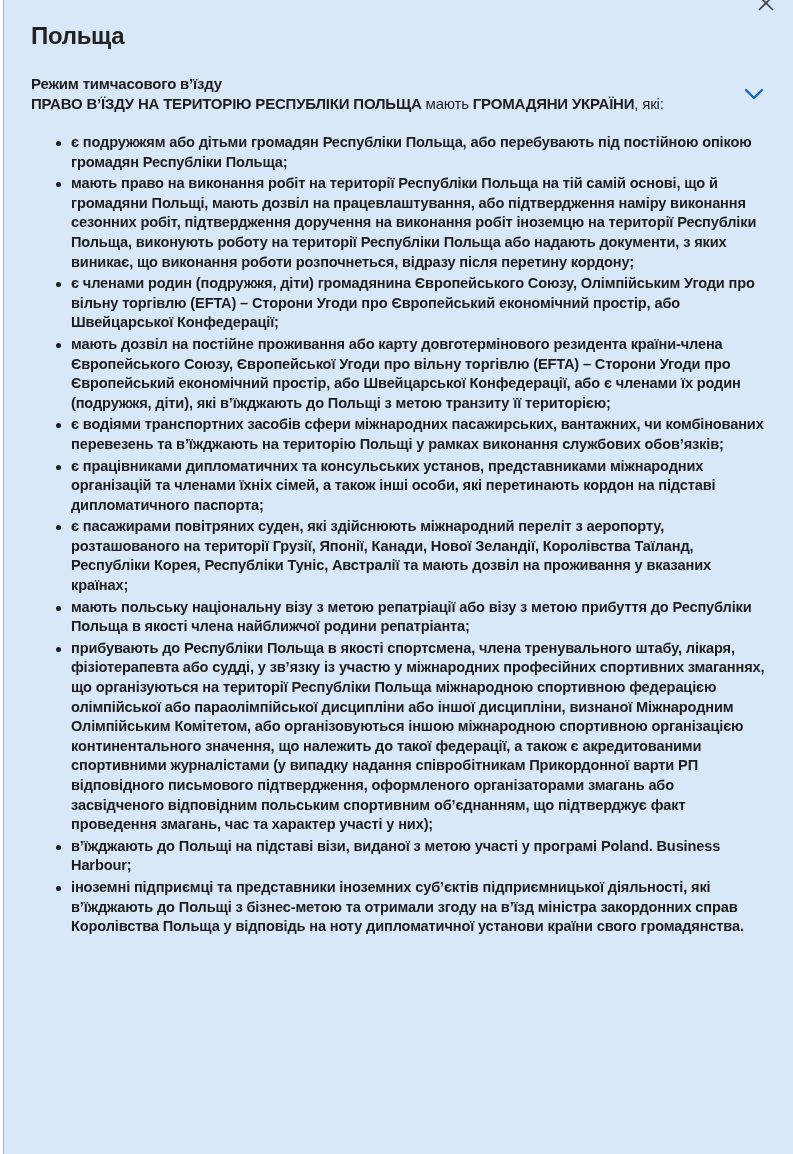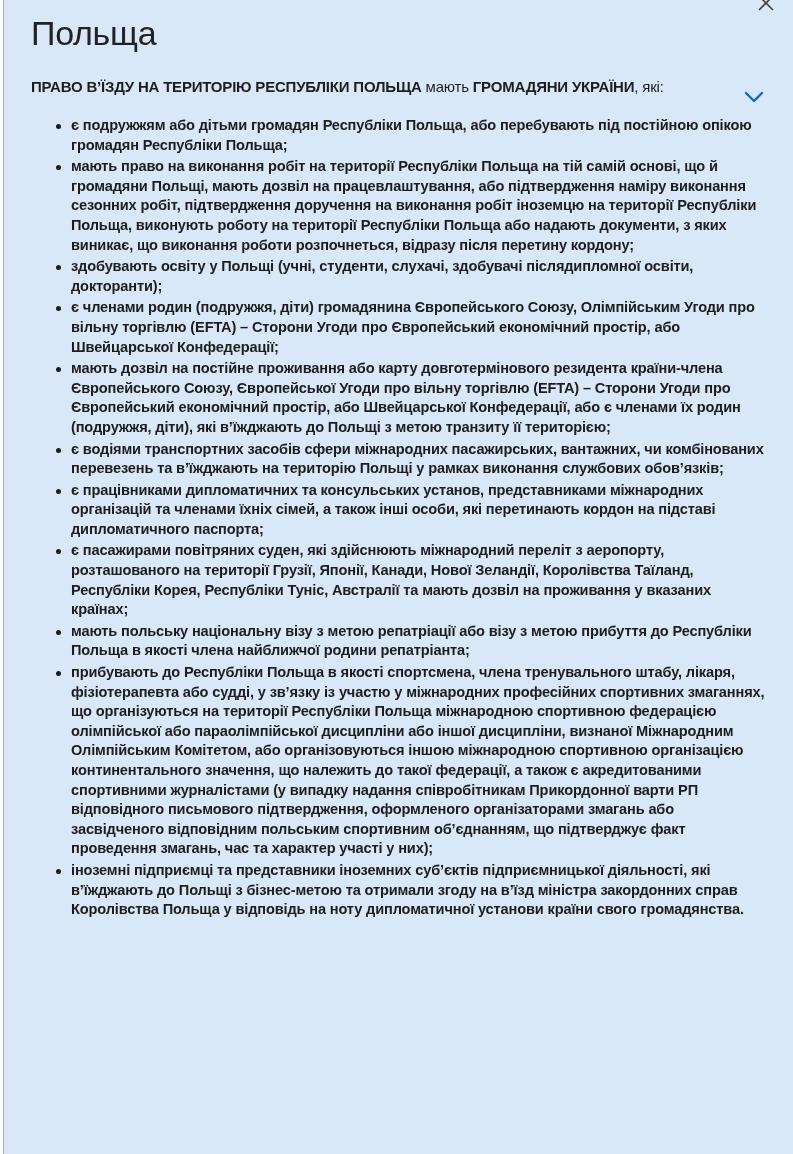--- a/index.html
+++ b/index.html
@@ -24,25 +24,25 @@
     height: 24px;
     background: transparent;
     border: none;
     cursor: pointer;
     display: flex;
     align-items: flex-start;
     justify-content: center;
     color: #3f3f3f;
   }
   .page-title {
-    font-size: 34px;
-    font-weight: 400;
+    font-size: 24px;
+    font-weight: 700;
     letter-spacing: -0.3px;
     color: #222222;
-    margin-top: 4px;
+    margin-top: 12px;
   }
   .intro {
     margin-top: 24px;
     font-size: 15px;
     line-height: 20px;
     letter-spacing: -0.2px;
     position: relative;
     padding-right: 52px;
   }
   .intro .b { font-weight: 700; }
@@ -96,38 +96,41 @@
         <line x1="3" y1="0" x2="17" y2="14" stroke="currentColor" stroke-width="1.6"></line>
         <line x1="17" y1="0" x2="3" y2="14" stroke="currentColor" stroke-width="1.6"></line>
       </svg>
     </span>
   </button>
 
   <h1 class="page-title">Польща</h1>
 
   <div class="intro">
     <div>
+      <span class="b">Режим тимчасового в’їзду</span>
+    </div>
+    <div>
       <span class="b">ПРАВО В’ЇЗДУ НА ТЕРИТОРІЮ РЕСПУБЛІКИ ПОЛЬЩА</span><span> мають </span><span class="b">ГРОМАДЯНИ УКРАЇНИ</span><span>, які:</span>
     </div>
     <button class="chevron-btn" aria-label="collapse">
       <span style="display:inline-flex;">
         <svg width="20" height="12" viewBox="0 0 20 12">
           <polyline points="2,2 10,10 18,2" fill="none" stroke="currentColor" stroke-width="2.4" stroke-linecap="round" stroke-linejoin="round"></polyline>
         </svg>
       </span>
     </button>
   </div>
 
   <ul class="entry-list">
       <li>є подружжям або дітьми громадян Республіки Польща, або перебувають під постійною опікою громадян Республіки Польща;</li>
       <li>мають право на виконання робіт на території Республіки Польща на тій самій основі, що й громадяни Польщі, мають дозвіл на працевлаштування, або підтвердження наміру виконання сезонних робіт, підтвердження доручення на виконання робіт іноземцю на території Республіки Польща, виконують роботу на території Республіки Польща або надають документи, з яких виникає, що виконання роботи розпочнеться, відразу після перетину кордону;</li>
-      <li>здобувають освіту у Польщі (учні, студенти, слухачі, здобувачі післядипломної освіти, докторанти);</li>
       <li>є членами родин (подружжя, діти) громадянина Європейського Союзу, Олімпійським Угоди про вільну торгівлю (EFTA) – Сторони Угоди про Європейський економічний простір, або Швейцарської Конфедерації;</li>
       <li>мають дозвіл на постійне проживання або карту довготермінового резидента країни-члена Європейського Союзу, Європейської Угоди про вільну торгівлю (EFTA) – Сторони Угоди про Європейський економічний простір, або Швейцарської Конфедерації, або є членами їх родин (подружжя, діти), які в’їжджають до Польщі з метою транзиту її територією;</li>
       <li>є водіями транспортних засобів сфери міжнародних пасажирських, вантажних, чи комбінованих перевезень та в’їжджають на територію Польщі у рамках виконання службових обов’язків;</li>
       <li>є працівниками дипломатичних та консульських установ, представниками міжнародних організацій та членами їхніх сімей, а також інші особи, які перетинають кордон на підставі дипломатичного паспорта;</li>
       <li>є пасажирами повітряних суден, які здійснюють міжнародний переліт з аеропорту, розташованого на території Грузії, Японії, Канади, Нової Зеландії, Королівства Таїланд, Республіки Корея, Республіки Туніс,  Австралії та мають дозвіл на проживання у вказаних країнах;</li>
       <li>мають польську національну візу з метою репатріації або візу з метою прибуття до Республіки Польща в якості члена найближчої родини репатріанта;</li>
       <li>прибувають до Республіки Польща в якості спортсмена, члена тренувального штабу, лікаря, фізіотерапевта або судді, у зв’язку із участю у міжнародних професійних спортивних змаганнях, що організуються на території Республіки Польща міжнародною спортивною федерацією олімпійської або параолімпійської дисципліни або іншої дисципліни, визнаної Міжнародним Олімпійським Комітетом, або організовуються іншою міжнародною спортивною організацією континентального значення, що належить до такої федерації, а також є акредитованими спортивними журналістами (у випадку надання співробітникам Прикордонної варти РП відповідного письмового підтвердження, оформленого організаторами змагань або засвідченого відповідним польським спортивним об’єднанням, що підтверджує факт проведення змагань, час та характер участі у них);</li>
+      <li>в’їжджають до Польщі на підставі візи, виданої з метою участі у програмі Poland. Business Harbour;</li>
       <li>іноземні підприємці та представники іноземних суб’єктів підприємницької діяльності, які в’їжджають до Польщі з бізнес-метою та отримали згоду на в’їзд міністра закордонних справ Королівства Польща у відповідь на ноту дипломатичної установи країни свого громадянства.</li>
     </ul>
 
 </div>
 
 </body></html>

